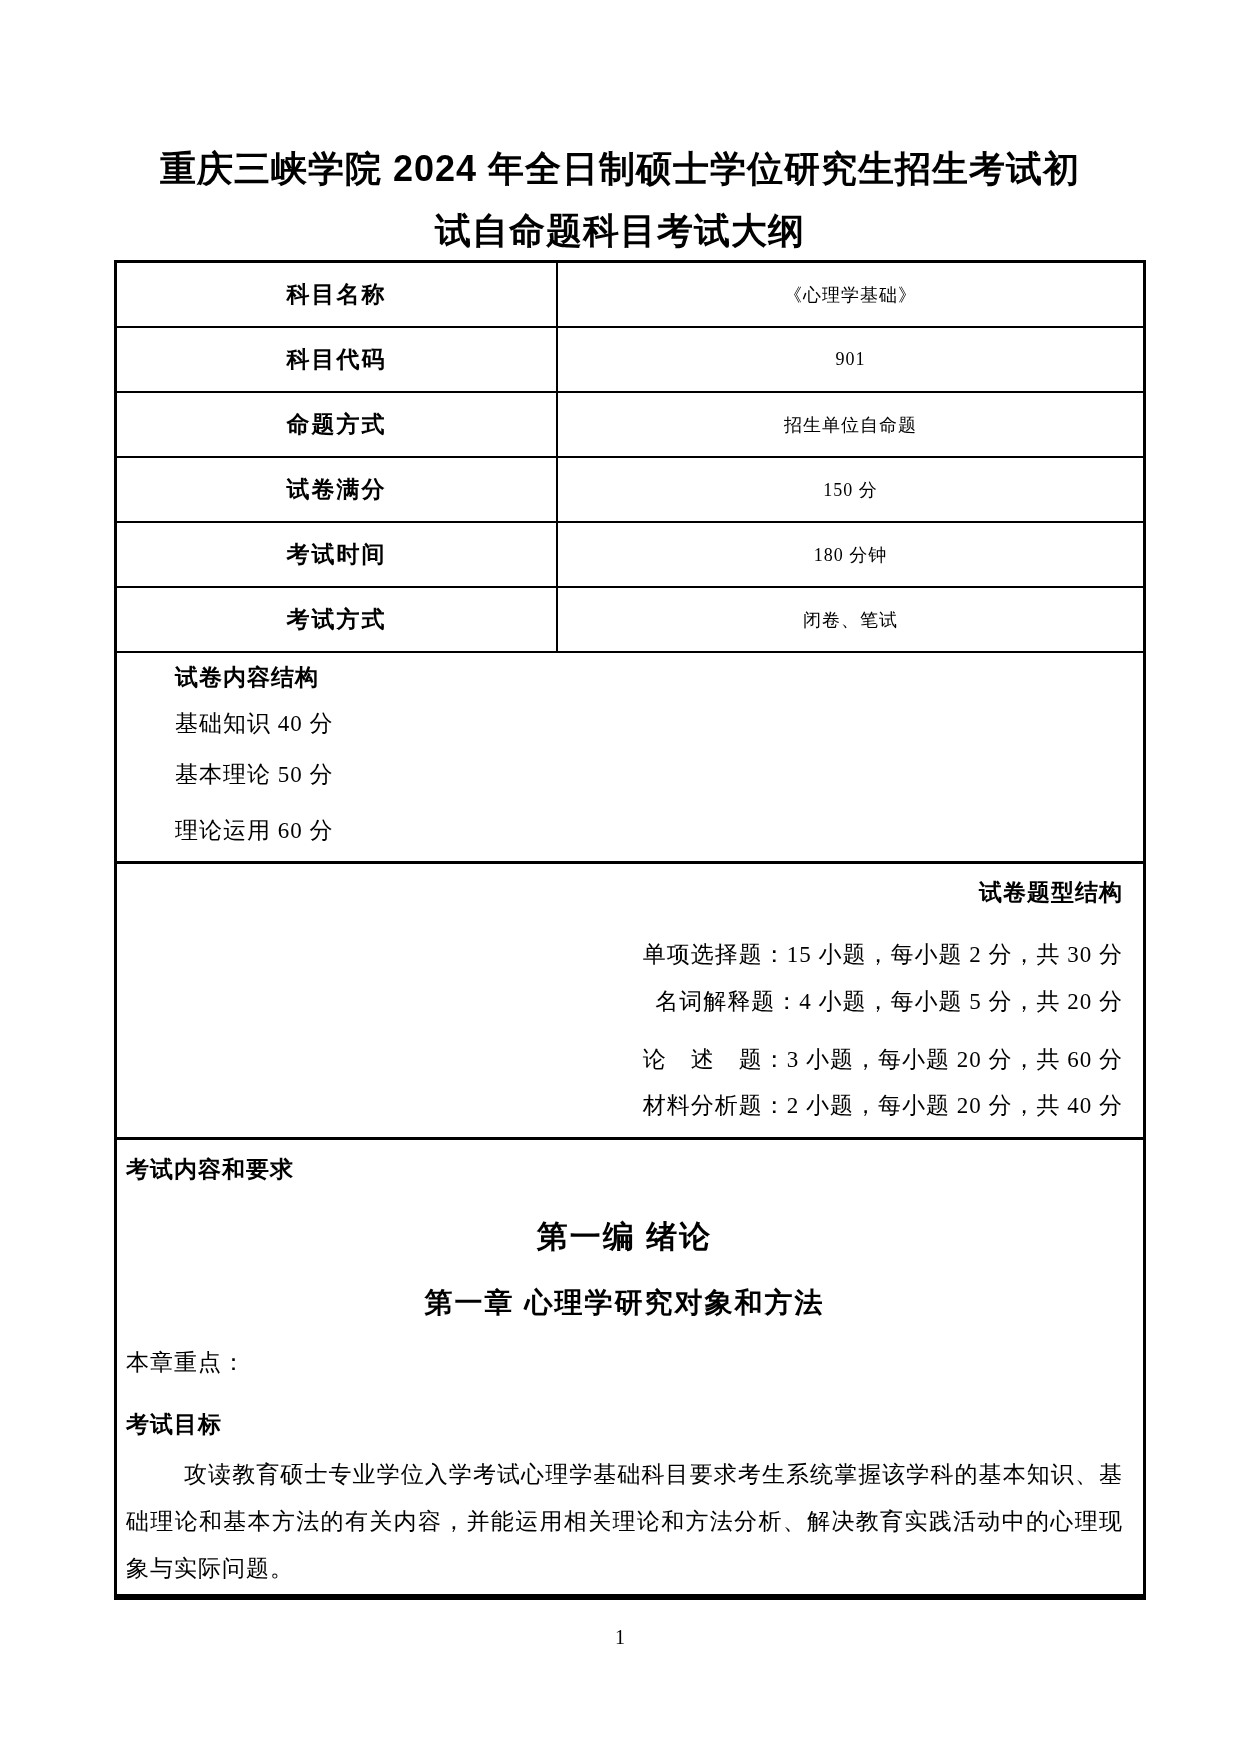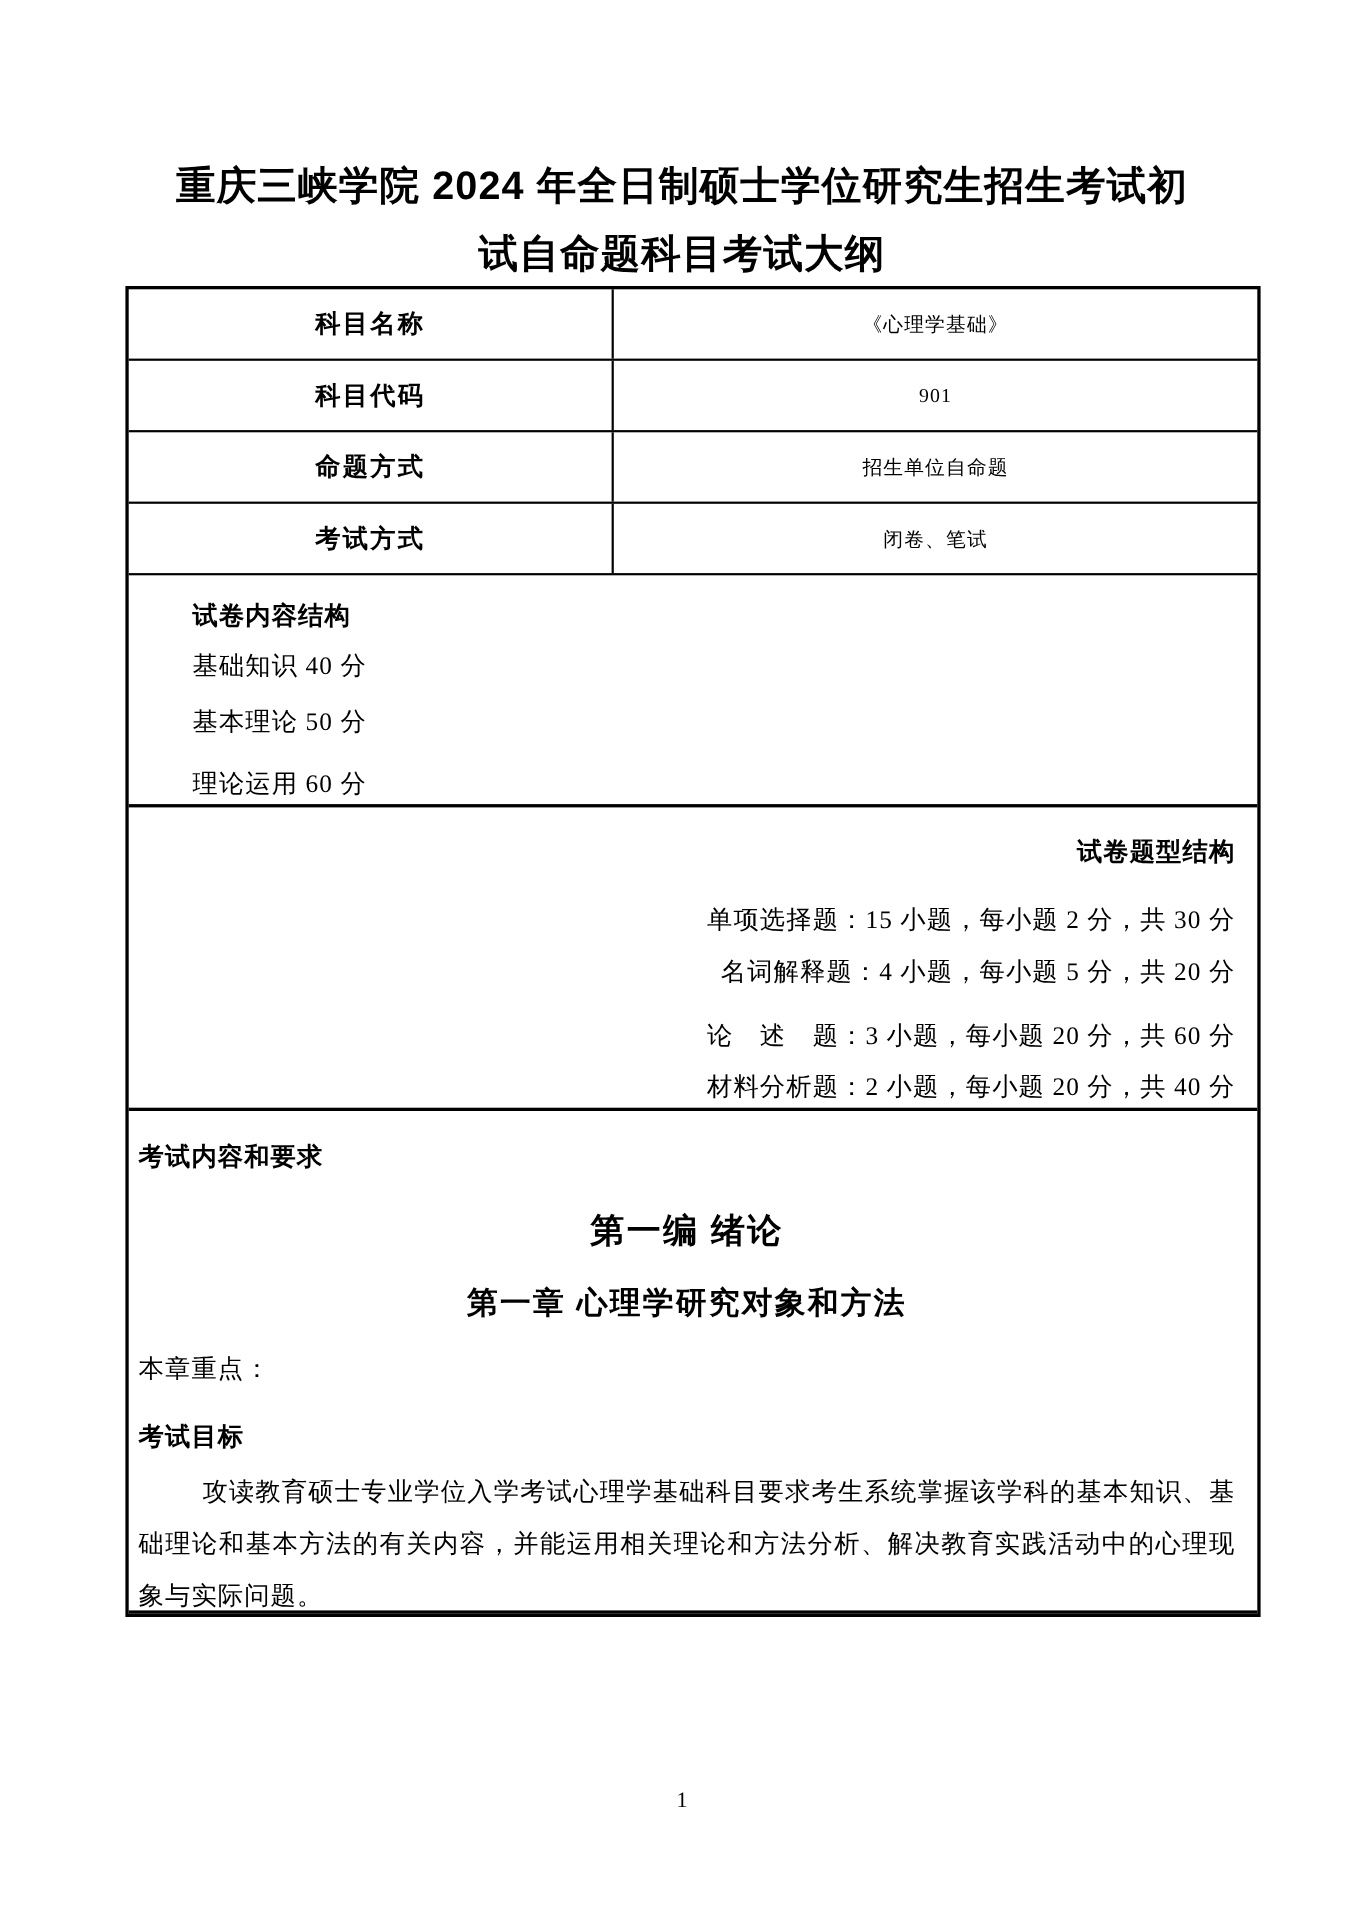--- a/index.html
+++ b/index.html
@@ -80,21 +80,20 @@
   }
   .sec-border {
     border-bottom: 3px solid #000;
   }
   .sec-heading {
     font-family: "Liberation Sans", sans-serif;
     font-weight: bold;
     font-size: 23px;
     line-height: 32px;
     letter-spacing: 1px;
-    margin-top: 12px;
   }
   .sec-content-structure {
     height: 211px;
     padding: 8px 20px 0 58px;
   }
   .sec-content-structure .item {
     font-size: 23px;
     line-height: 30px;
     letter-spacing: 1px;
   }
@@ -183,20 +182,28 @@
       <div class="info-label">科目名称</div>
       <div class="info-value">《心理学基础》</div>
     </div>
     <div class="info-row">
       <div class="info-label">科目代码</div>
       <div class="info-value">901</div>
     </div>
     <div class="info-row">
       <div class="info-label">命题方式</div>
       <div class="info-value">招生单位自命题</div>
+    </div>
+    <div class="info-row">
+      <div class="info-label">试卷满分</div>
+      <div class="info-value">150 分</div>
+    </div>
+    <div class="info-row">
+      <div class="info-label">考试时间</div>
+      <div class="info-value">180 分钟</div>
     </div>
     <div class="info-row">
       <div class="info-label">考试方式</div>
       <div class="info-value">闭卷、笔试</div>
     </div>
 
     <div class="section sec-content-structure sec-border">
       <div class="sec-heading">试卷内容结构</div>
       <div class="item i1">基础知识 40 分</div>
       <div class="item i2">基本理论 50 分</div>

